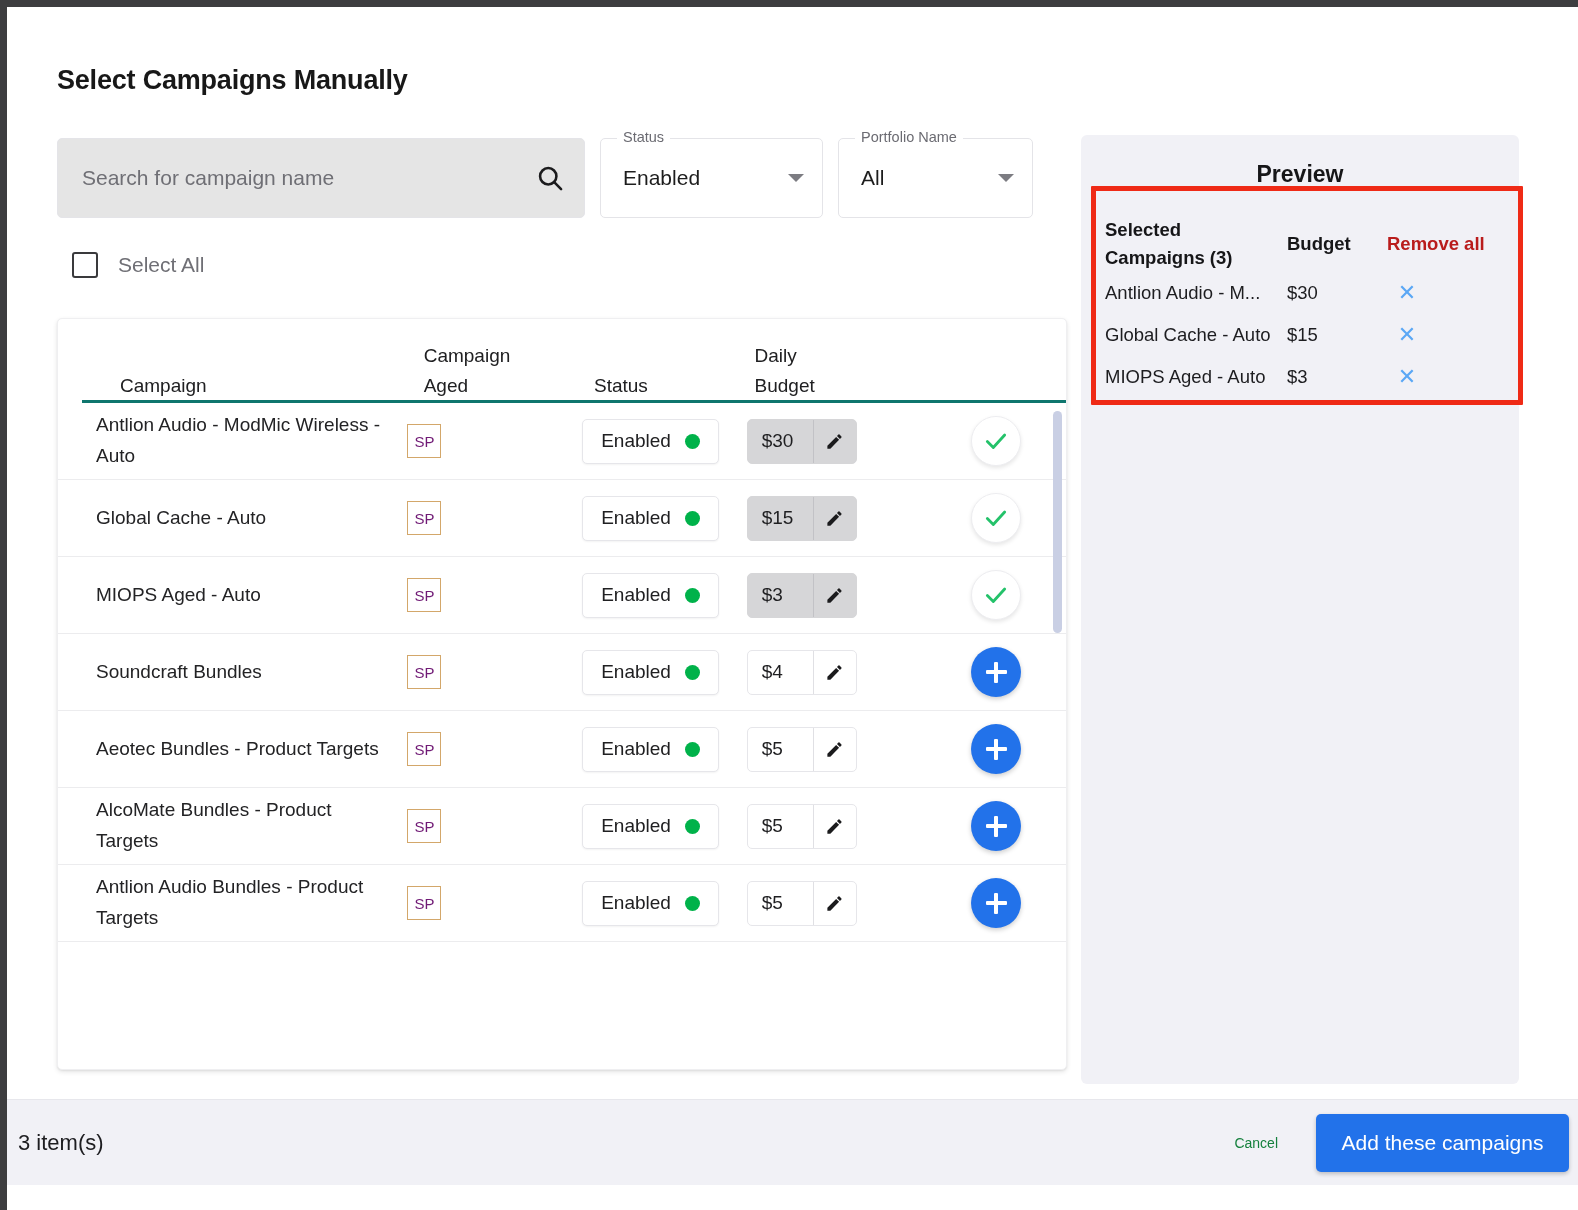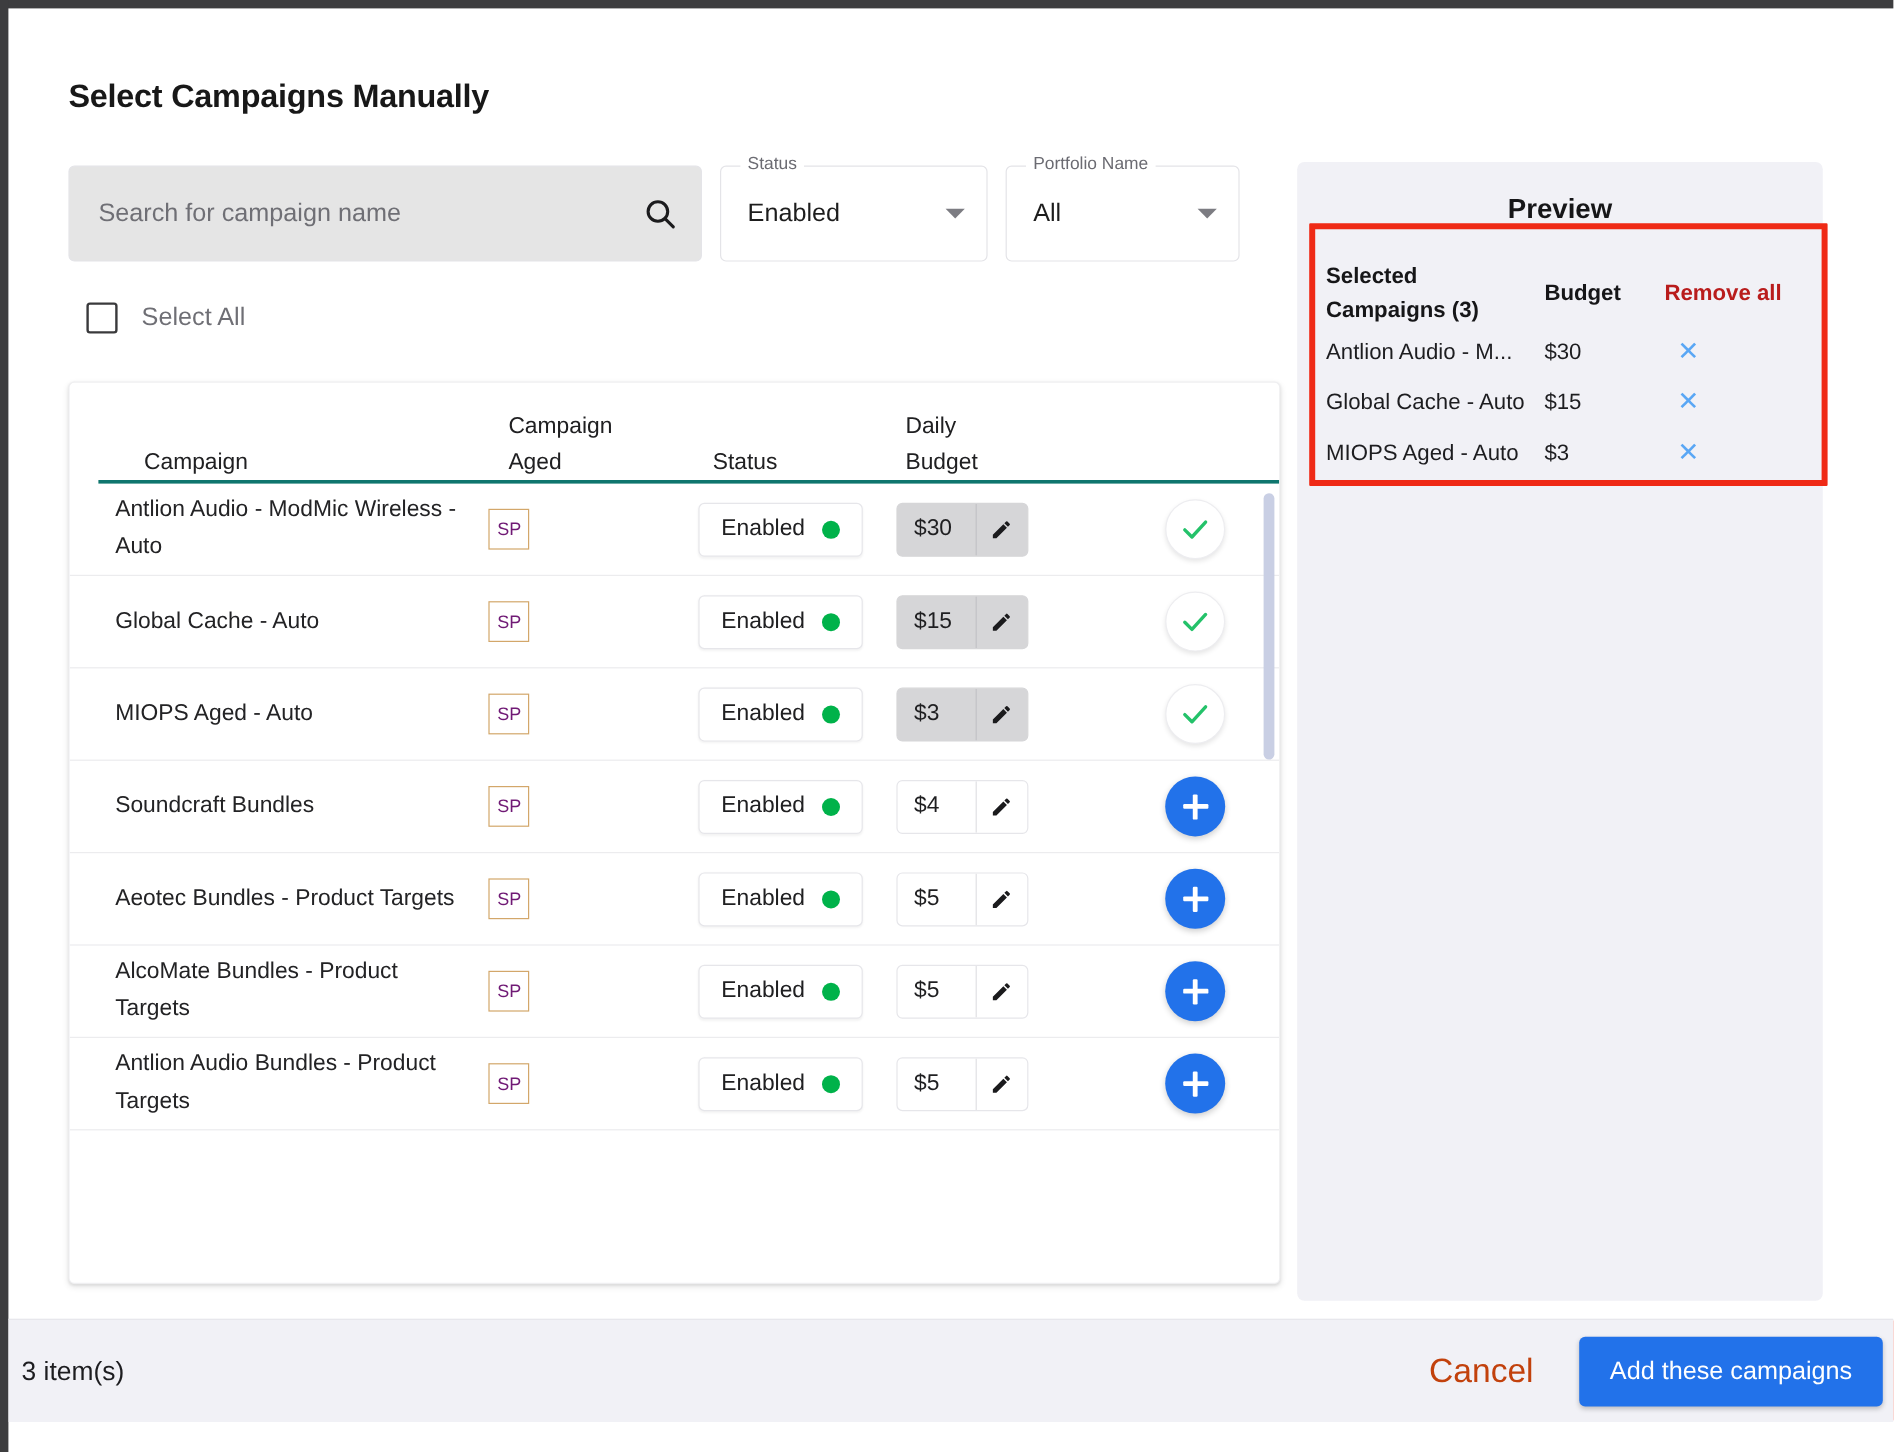--- a/index.html
+++ b/index.html
@@ -214,21 +214,21 @@
     height: 86px; background: #f1f1f6;
     display: flex; align-items: center;
     border-top: 1px solid #e7e7ec;
   }
   .item-count {
     position: absolute; left: 11px;
     font-size: 22px; color: #1d1d20;
   }
   .cancel-btn {
     position: absolute; right: 300px;
-    font-size: 28px; color: #c2410c; background: none; border: 0;
+    font-size: 14px; color: #15803d; background: none; border: 0;
     font-family: "Liberation Sans", sans-serif; cursor: pointer;
   }
   .add-btn {
     position: absolute; right: 9px;
     width: 253px; height: 58px;
     background: #2272ea; color: #fff; border: 0; border-radius: 5px;
     font-family: "Liberation Sans", sans-serif;
     font-size: 21px; cursor: pointer;
     box-shadow: 0 2px 4px rgba(0,0,0,.22);
   }

